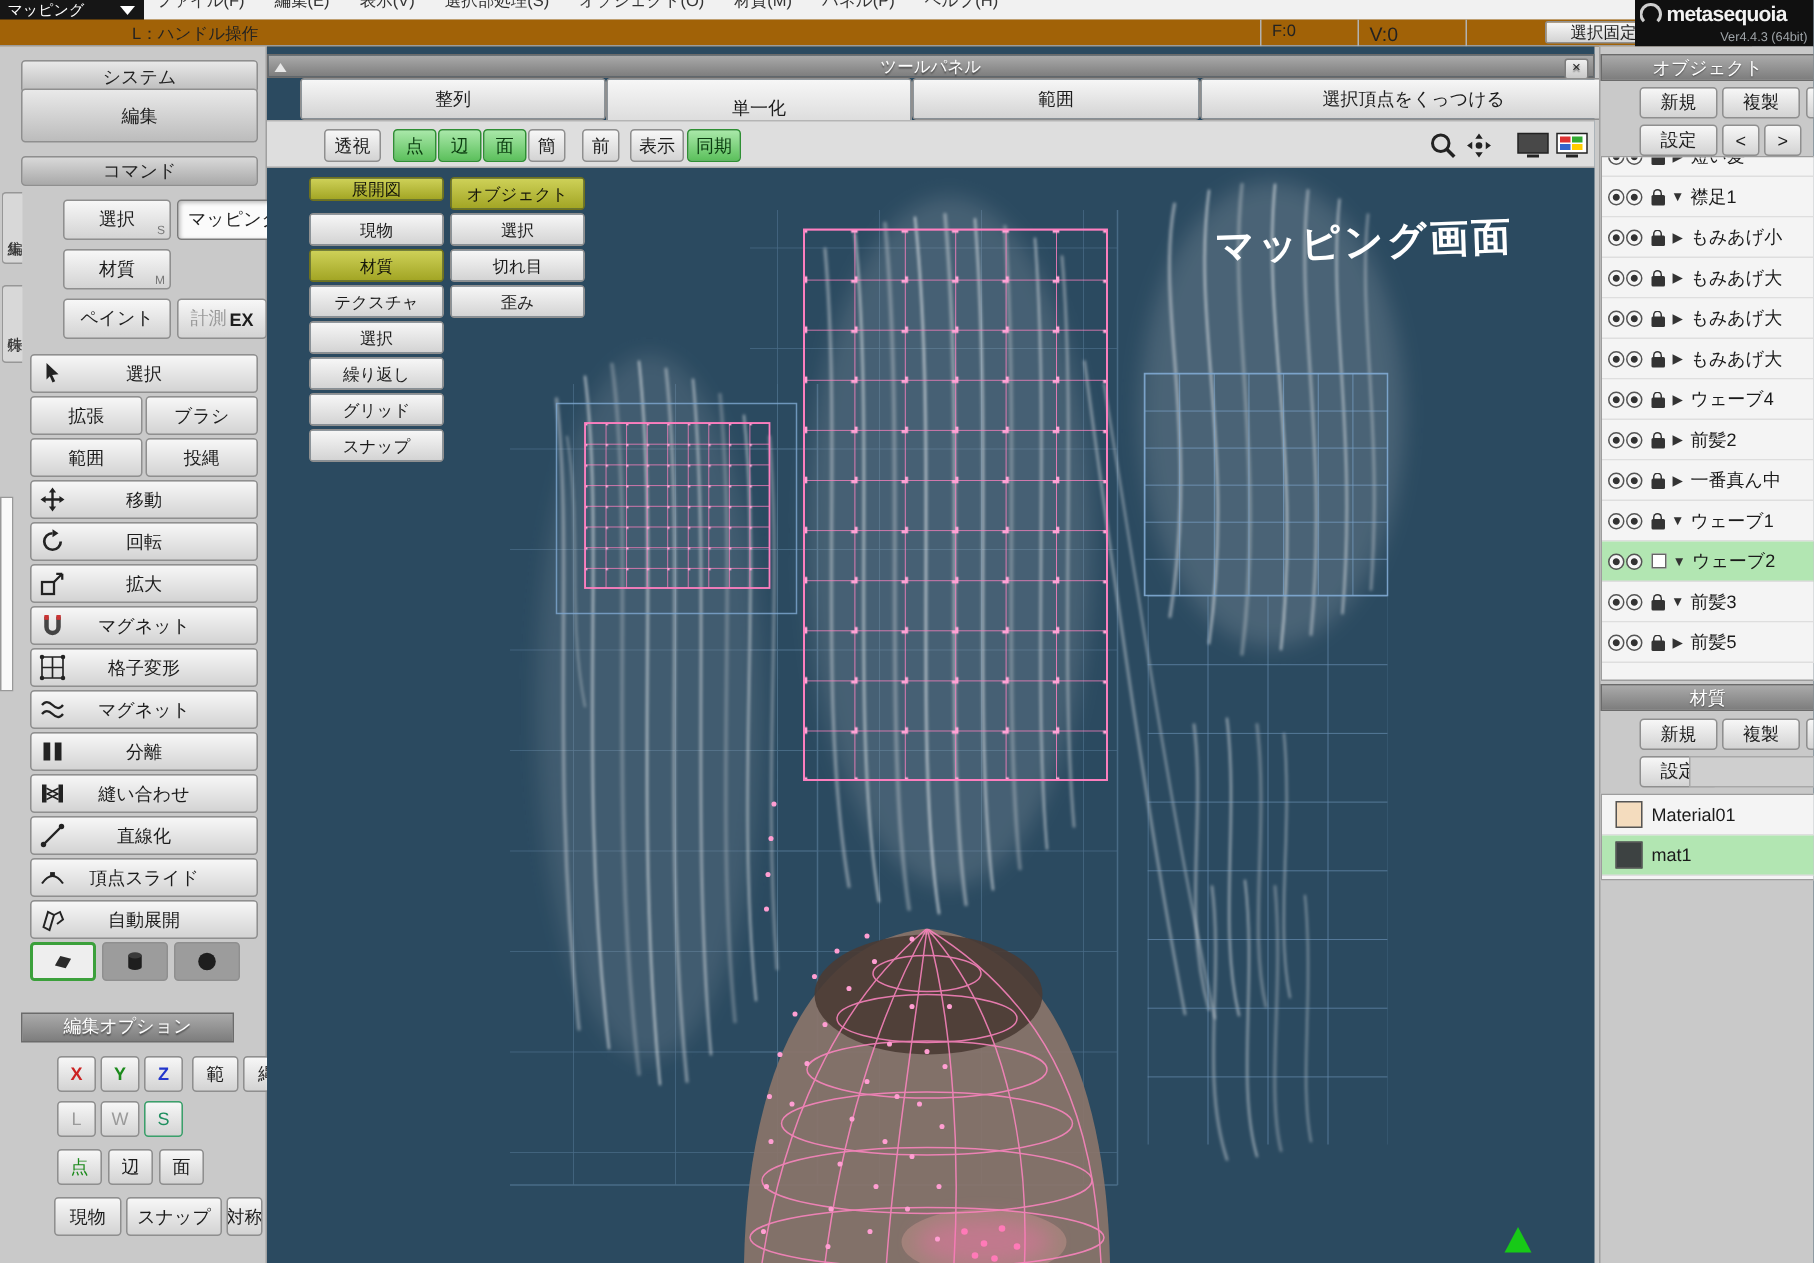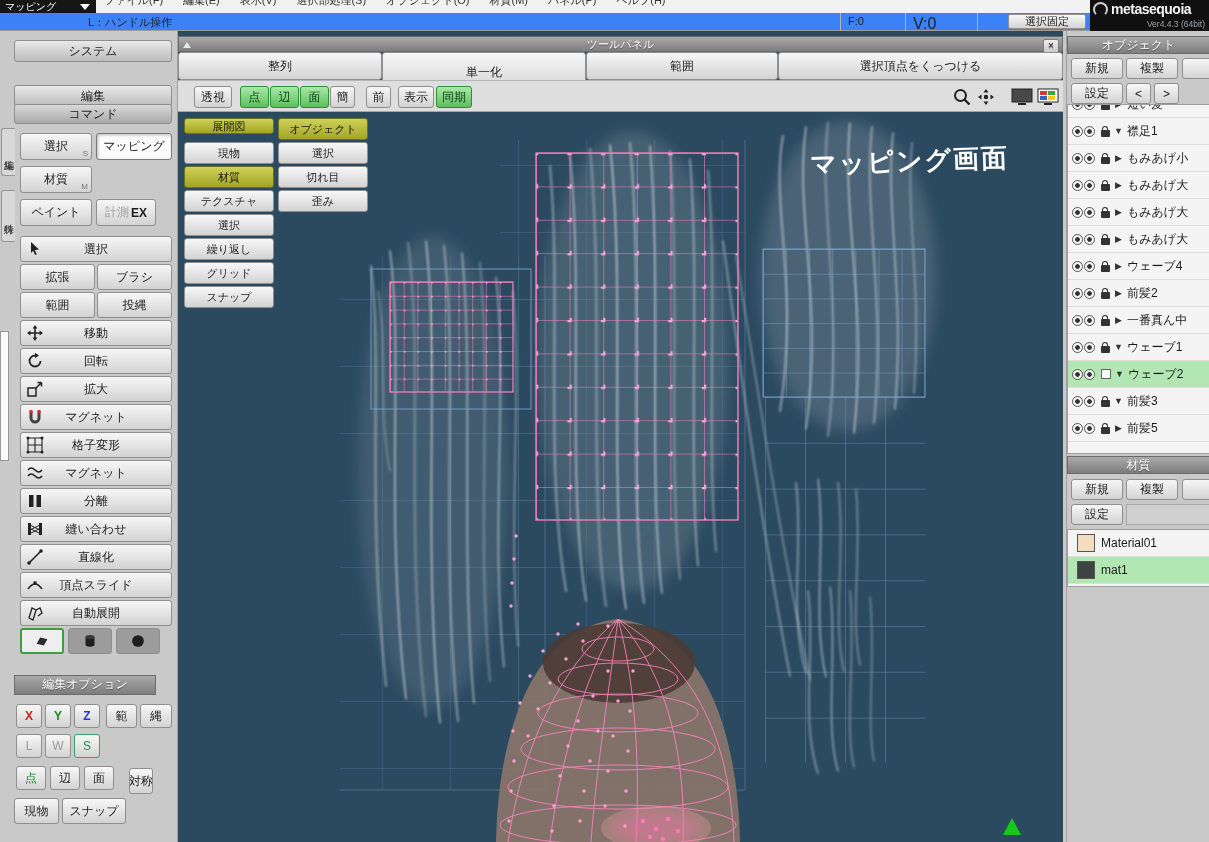--- a/index.html
+++ b/index.html
@@ -10,21 +10,21 @@
     -webkit-user-select:none;user-select:none;
   }
   .abs{position:absolute;box-sizing:border-box}
   
   .btn{
     position:absolute;box-sizing:border-box;
     background:linear-gradient(#f7f7f7,#d3d3d3);
     border:1px solid #8f8f8f;border-radius:3px;
     color:#1c1c1c;font-size:12px;
     display:flex;align-items:center;justify-content:center;
-    white-space:nowrap;overflow:hidden;
+    white-space:nowrap;overflow:hidden;margin-left:22px;
   }
   .btn.small{font-size:11px}
   .btn.pressed{background:#fbfbfb;box-shadow:inset 1px 1px 3px rgba(0,0,0,.28);border-color:#7a7a7a}
   .btn.olive{background:linear-gradient(#ced158,#a2a524);border-color:#6f721c;color:#15160a}
   .btn.green{background:linear-gradient(#a9e8a9,#5cc05c);border-color:#2f8f34;color:#0b3c10}
   .btn.disabled{color:#9a9a9a}
   
   .hdr{
     position:absolute;box-sizing:border-box;
     background:linear-gradient(#aaaaaa,#7d7d7d);
@@ -94,42 +94,42 @@
     <span>パネル(P)</span>
     <span>ヘルプ(H)</span>
   </div>
 </div>
 
 <div class="abs" style="left:0;top:0;width:96px;height:14px;background:#161616;color:#fff;font-size:10px;display:flex;align-items:center;padding-left:5px">
   <span>マッピング</span>
   <span class="tri-down" style="margin-left:auto;margin-right:6px"></span>
 </div>
 
-<div class="abs" style="left:0;top:13px;width:1168px;height:18px;background:#3b82f6;border-bottom:1px solid #9c9c9c">
+<div class="abs" style="left:0;top:13px;width:1168px;height:18px;background:#a16207;border-bottom:1px solid #9c9c9c">
   <span style="position:absolute;left:88px;top:2px;font-size:11px;color:#222">L：ハンドル操作</span>
   <span class="vline" style="left:840px;top:0;height:18px"></span>
   <span style="position:absolute;left:848px;top:2px;font-size:11px;color:#222">F:0</span>
   <span class="vline" style="left:905px;top:0;height:18px"></span>
-  <span style="position:absolute;left:913px;top:2px;font-size:16px;color:#222">V:0</span>
+  <span style="position:absolute;left:913px;top:2px;font-size:13px;color:#222">V:0</span>
   <span class="vline" style="left:977px;top:0;height:18px"></span>
   <span class="btn" style="left:1008px;top:1px;width:78px;height:15px;font-size:11px;border-radius:2px">選択固定</span>
 </div>
 
 <div class="abs" style="left:1090px;top:0;width:119px;height:31px;background:#101010;overflow:hidden">
   <div style="position:absolute;left:3px;top:1px;display:flex;align-items:center">
     <span style="width:11px;height:11px;border:2.5px solid #cfcfcf;border-radius:50%;border-bottom-color:transparent;display:inline-block;margin-right:3px"></span>
     <span style="color:#f2f2f2;font-size:14px;font-weight:bold;letter-spacing:-0.5px">metasequoia</span>
   </div>
   <div style="position:absolute;right:4px;top:19px;color:#9fa4a8;font-size:8.5px">Ver4.4.3 (64bit)</div>
 </div>
 
 <div class="abs" style="left:0;top:31px;width:178px;height:811px;background:#c9c9c9;border-right:1px solid #a0a0a0">
 
   <div class="sect" style="left:14px;top:9px;width:158px;height:22px">システム</div>
-  <div class="sect" style="left:14px;top:54px;width:158px;height:22px">編集</div>
+  <div class="sect" style="left:14px;top:28px;width:158px;height:36px">編集</div>
   <div class="sect" style="left:14px;top:73px;width:158px;height:20px;background:linear-gradient(#d9d9d9,#a9a9a9)">コマンド</div>
 
   <div class="vtab" style="left:1px;top:97px;width:14px;height:48px">編集</div>
   <div class="vtab" style="left:1px;top:159px;width:14px;height:52px">特殊</div>
 
   <div class="btn" style="left:20px;top:102px;width:72px;height:27px">
     <span>選択</span>
     <span class="subkey">S</span>
   </div>
   <div class="btn pressed" style="left:96px;top:102px;width:76px;height:27px">
@@ -307,21 +307,21 @@
   <div class="btn disabled" style="left:16px;top:703px;width:26px;height:24px">L</div>
   <div class="btn disabled" style="left:45px;top:703px;width:26px;height:24px">W</div>
   <div class="btn" style="left:74px;top:703px;width:26px;height:24px;color:#1f8f5f;border-color:#3ba06b">S</div>
 
   <div class="btn" style="left:16px;top:735px;width:30px;height:24px;color:#1b8a1b">点</div>
   <div class="btn" style="left:50px;top:735px;width:30px;height:24px">辺</div>
   <div class="btn" style="left:84px;top:735px;width:30px;height:24px">面</div>
 
   <div class="btn" style="left:14px;top:767px;width:45px;height:26px">現物</div>
   <div class="btn" style="left:62px;top:767px;width:64px;height:26px">スナップ</div>
-  <div class="btn" style="left:129px;top:737px;width:24px;height:26px">対称</div>
+  <div class="btn" style="left:129px;top:767px;width:24px;height:26px">対称</div>
 
   <div class="abs" style="left:0;top:300px;width:9px;height:130px;background:#fafafa;border:1px solid #999"></div>
 </div>
 
 <div class="abs" style="left:178px;top:31px;width:885px;height:811px;background:#2b4a60;overflow:hidden">
   <svg width="885" height="811" viewBox="0 0 885 811" style="position:absolute;left:0;top:0">
     <defs>
       <filter id="fb1" x="-20%" y="-20%" width="140%" height="140%">
           <feGaussianBlur stdDeviation="1.1"></feGaussianBlur>
         </filter>

